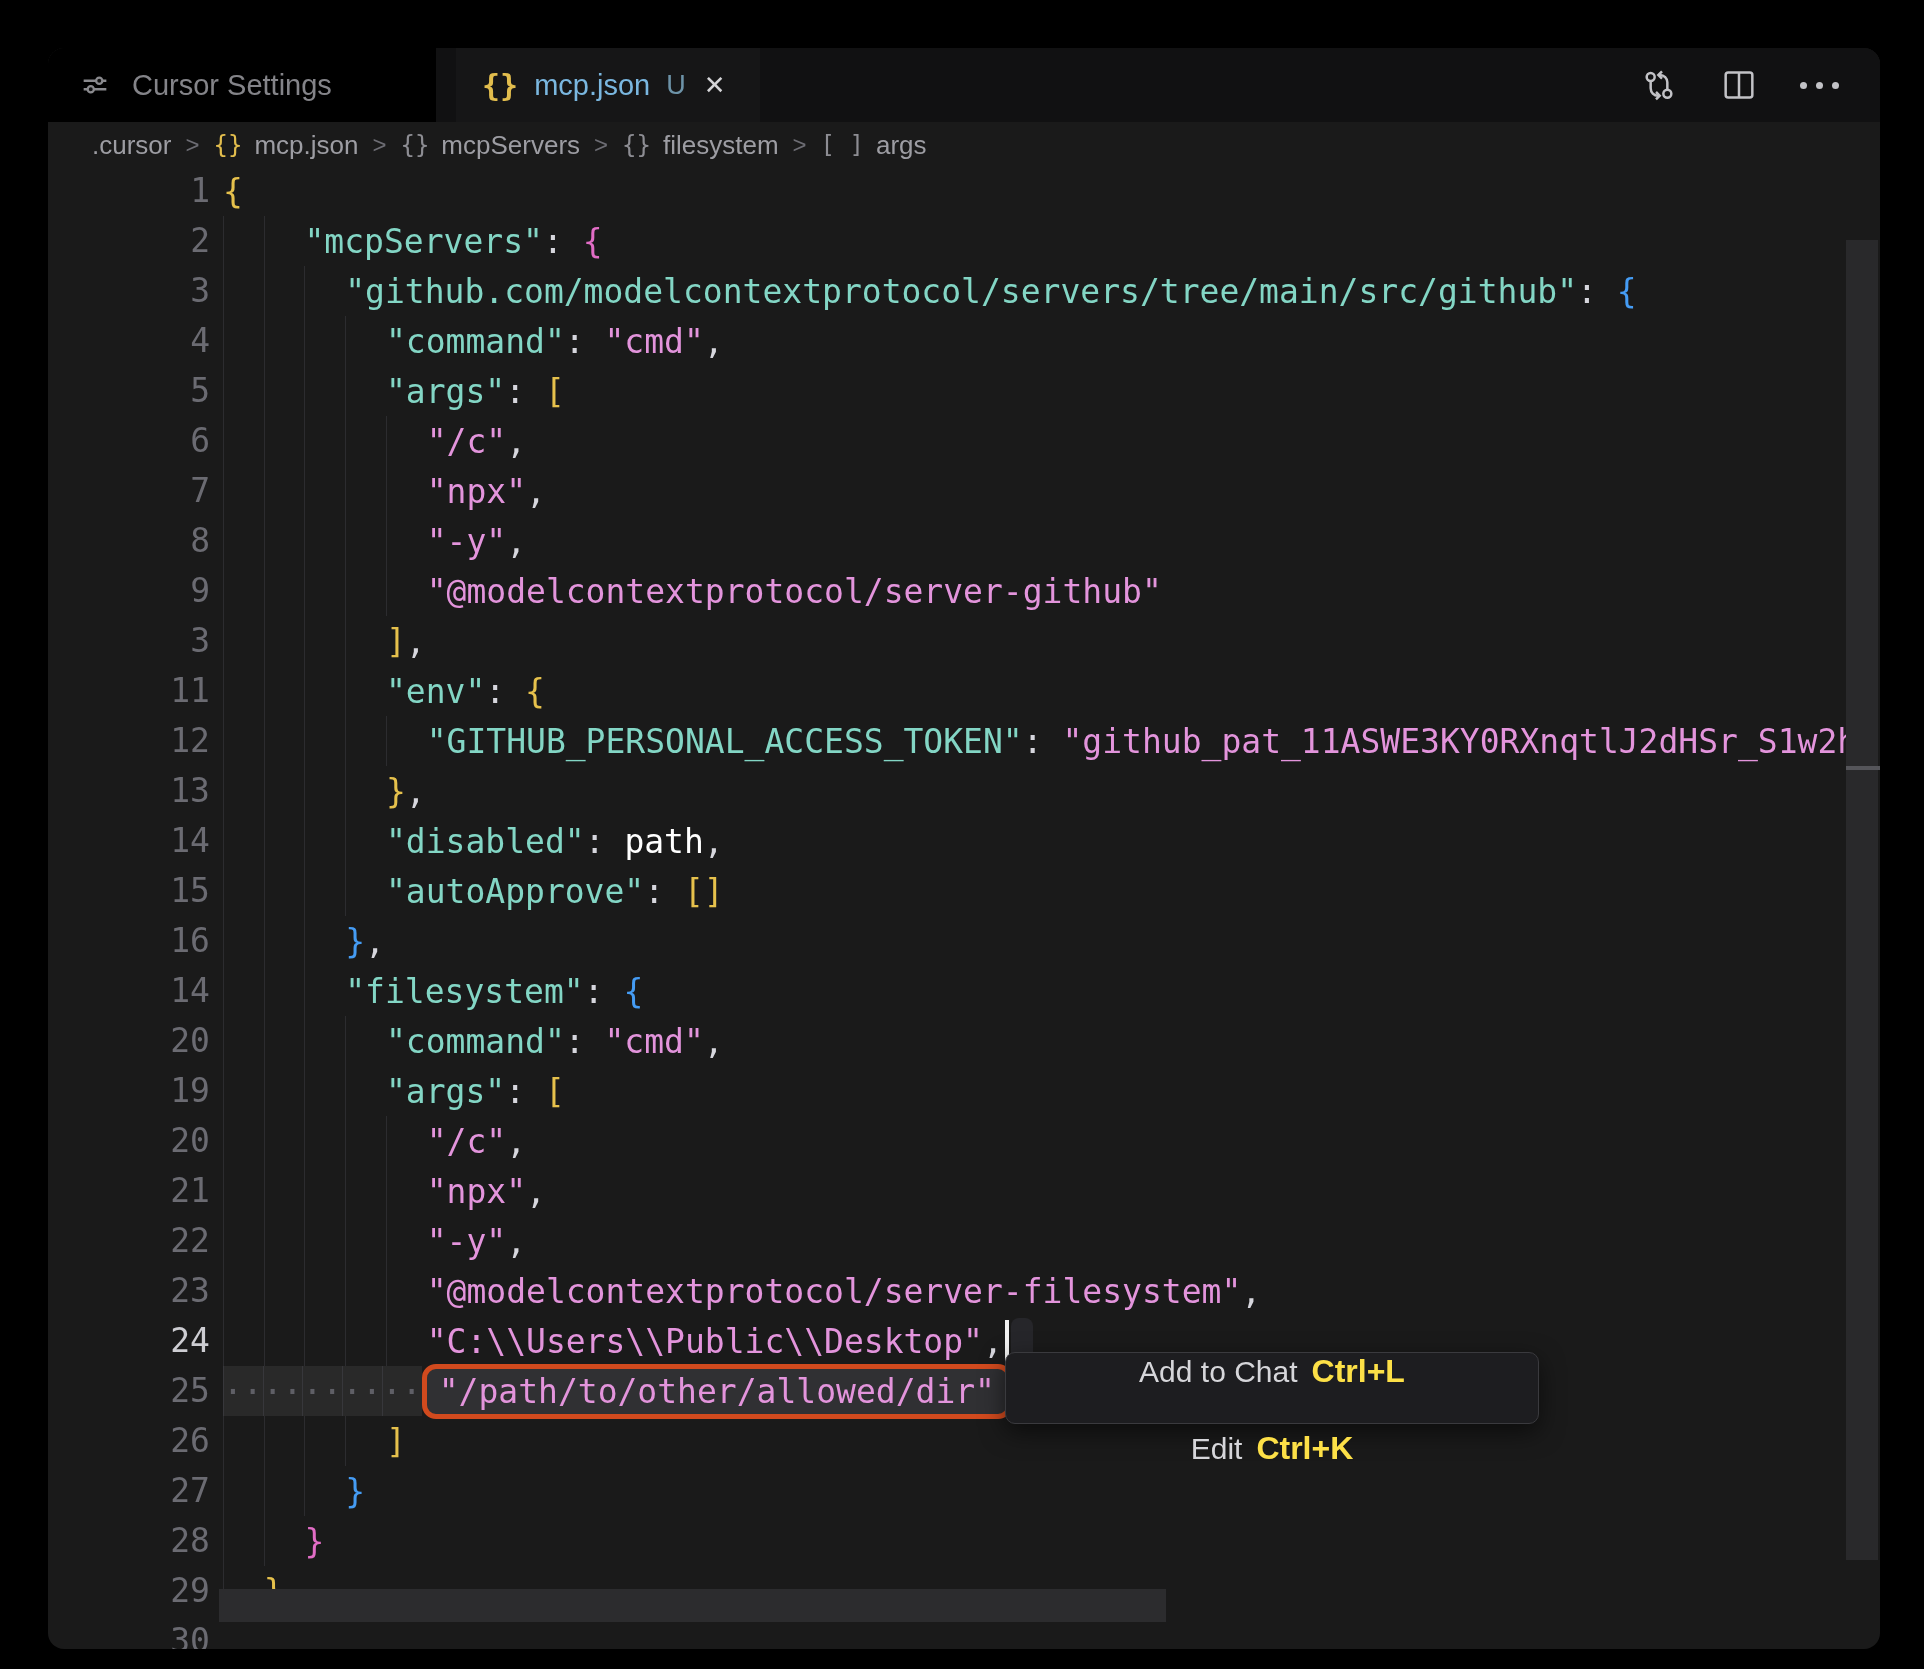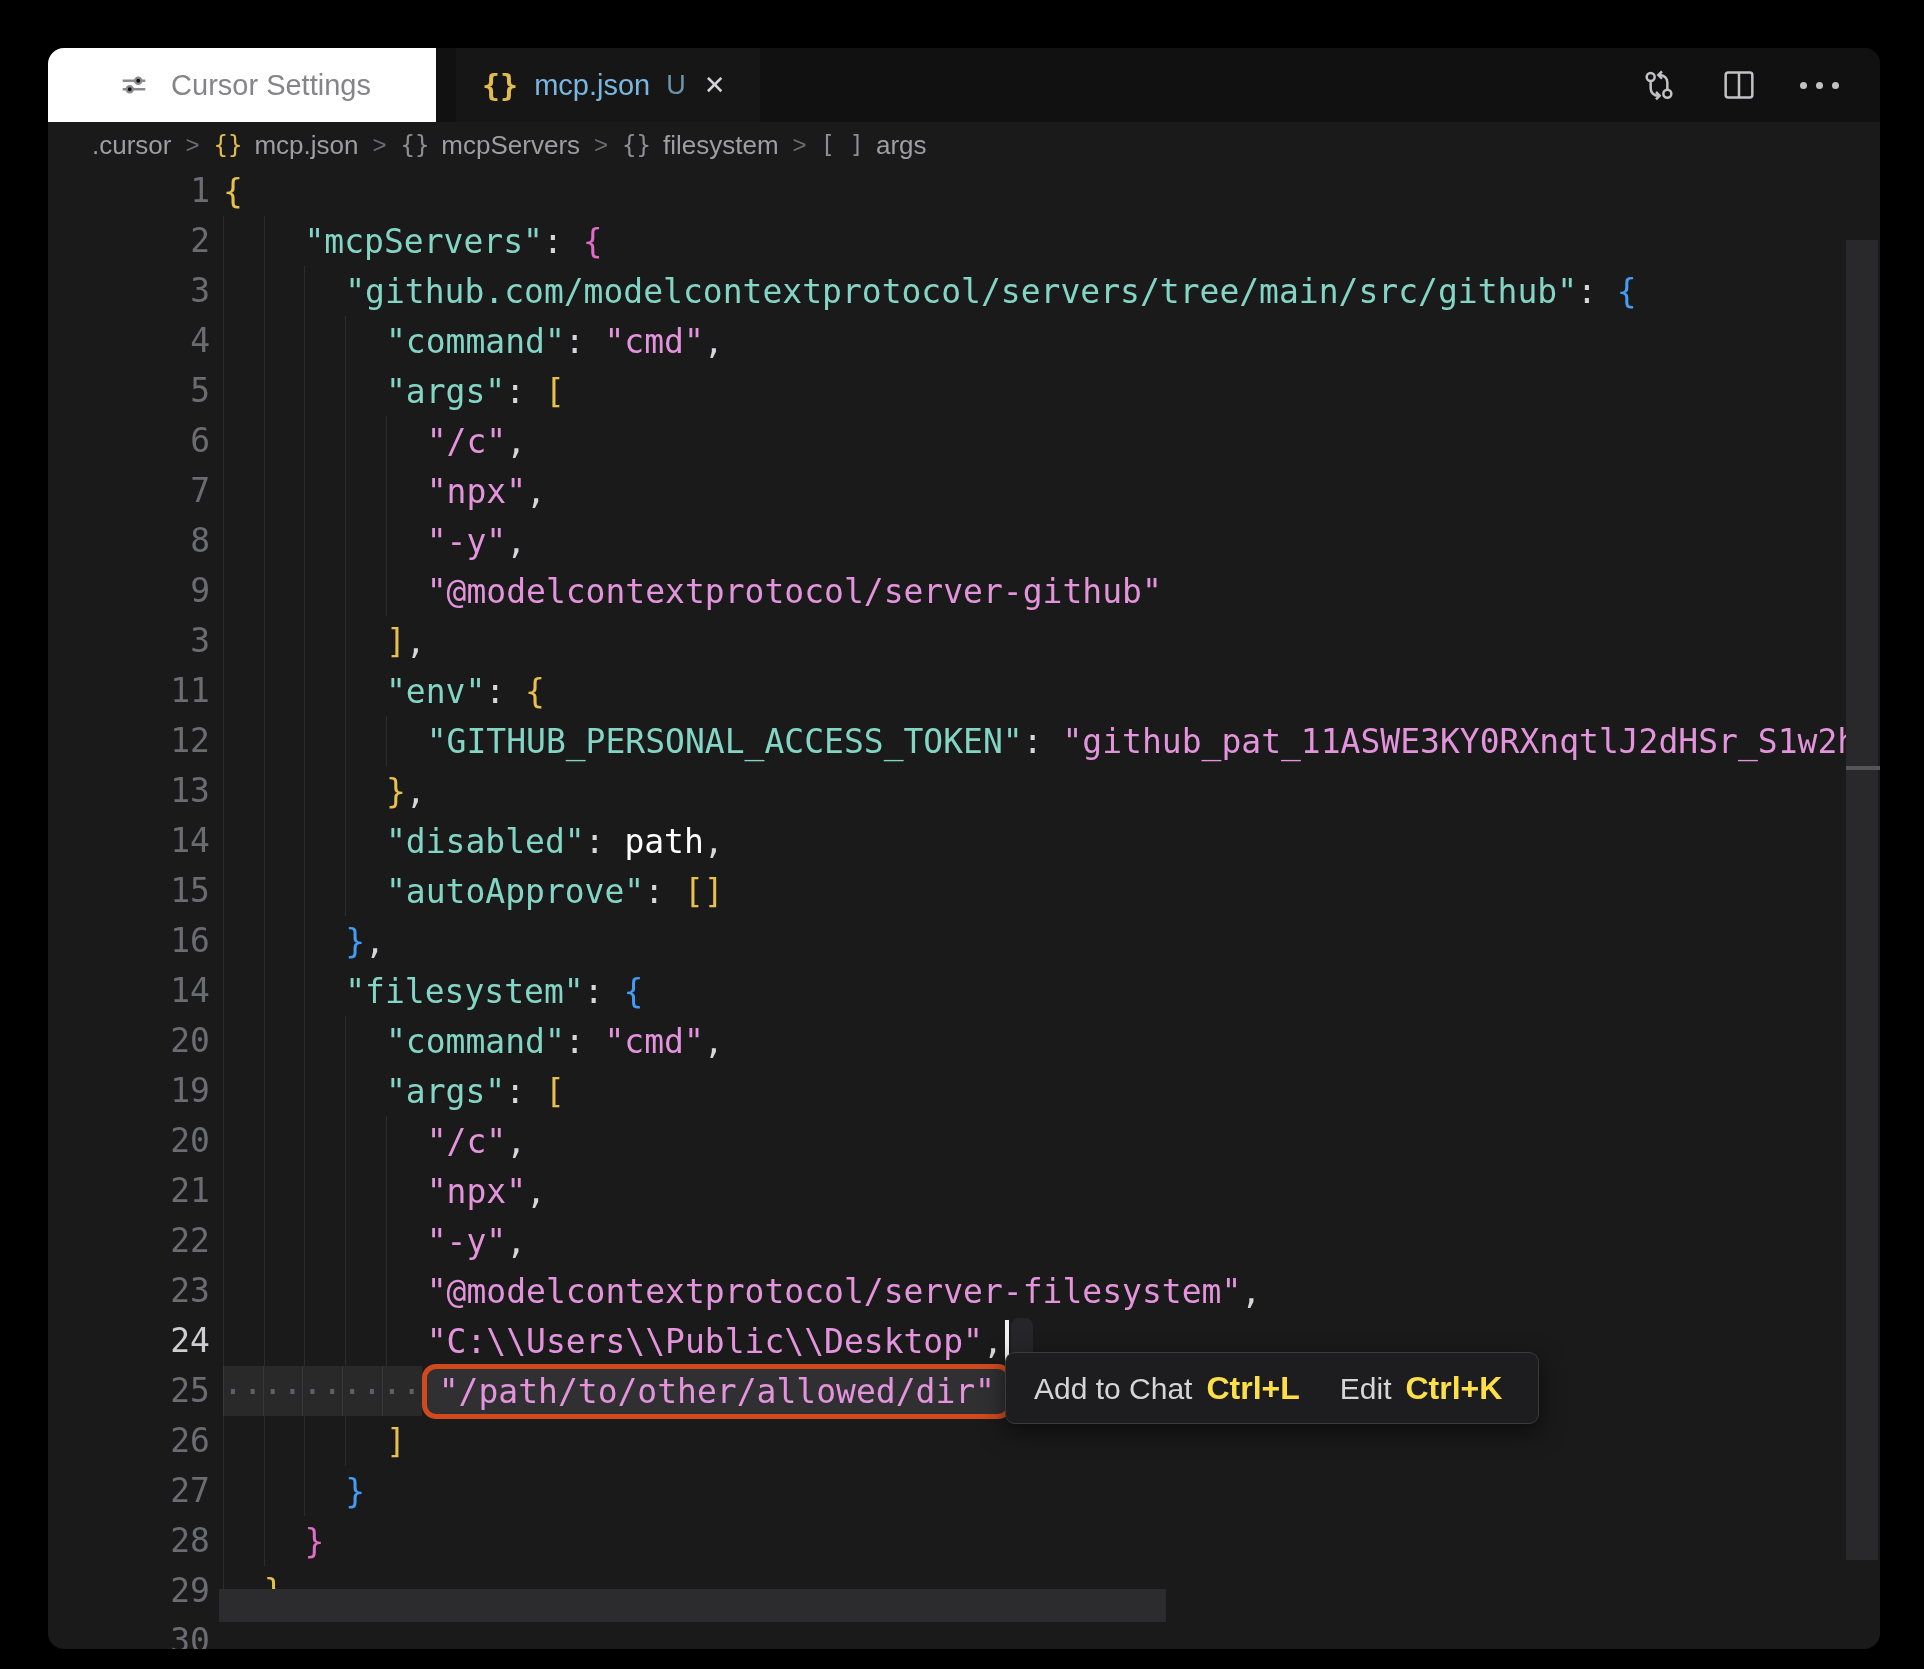--- a/index.html
+++ b/index.html
@@ -5,21 +5,21 @@
   html,body{margin:0;padding:0;background:#000;}
   .stage{position:relative;width:1924px;height:1669px;background:#000;overflow:hidden;
          font-family:"Liberation Sans",sans-serif;}
   .window{position:absolute;left:48px;top:48px;width:1832px;height:1601px;background:#1a1a1a;
           border-radius:16px;overflow:hidden;}
 
   
   .tabbar{position:absolute;left:0;top:0;width:100%;height:74px;background:#111112;}
   .tab{position:absolute;top:0;height:74px;display:flex;align-items:center;gap:16px;
        padding:0 26px;box-sizing:border-box;cursor:pointer;}
-  .tab-settings{left:0;width:388px;background:#ffffff;justify-content:center;}
+  .tab-settings{left:0;width:388px;background:#000000;}
   .tab-file{left:408px;width:304px;background:#161617;}
   .tab-label{font-size:29px;color:#848489;white-space:nowrap;}
   .tab-file .tab-label{color:#7ab7e0;}
   .json-icon{font-family:"DejaVu Sans Mono",monospace;font-weight:bold;font-size:30px;color:#e2bd4d;}
   .tab-badge{font-size:27px;color:#6d93a8;}
   .tab-close{font-size:26px;color:#d5d5d8;margin-left:2px;}
   .tab-actions{position:absolute;right:40px;top:0;height:74px;display:flex;align-items:center;gap:38px;}
   .ticon{width:42px;height:42px;display:flex;align-items:center;justify-content:center;}
   .dots{display:flex;gap:9px;}
   .dots i{width:7px;height:7px;border-radius:50%;background:#c2c2c6;}
@@ -49,21 +49,21 @@
         background:#303033;padding:3px 12px;margin:-10px 0;}
   .caret{display:inline-block;width:4px;height:42px;background:#f2f2f2;margin-left:2px;}
   .ghost{display:inline-block;width:22px;height:46px;background:#26262a;border-radius:8px;margin-left:2px;}
 
   
   .vscroll{position:absolute;right:2px;top:192px;width:32px;height:1320px;background:#29292b;}
   .hscroll{position:absolute;left:171px;top:1541px;width:947px;height:33px;background:#2c2c2e;}
   .edge-mark{position:absolute;left:1798px;top:718px;width:34px;height:4px;background:#55555a;}
   .popup{position:absolute;left:957px;top:1304px;width:534px;height:72px;background:#1d1d20;
          border:1px solid #3a3a3e;border-radius:10px;box-shadow:0 8px 24px rgba(0,0,0,.55);
-         display:flex;align-items:center;padding:0 28px;gap:40px;box-sizing:border-box;}
+         display:flex;align-items:center;padding:0 28px;gap:40px;box-sizing:border-box;flex-direction:column;}
   .popup-item{display:flex;align-items:baseline;gap:14px;cursor:pointer;}
   .popup-label{font-size:30px;color:#d6d6da;}
   .popup-key{font-size:32px;color:#fde047;font-weight:bold;}
   svg{display:block;}
 </style>
 </head>
 <body>
 
 <div class="stage">
   <div class="window">

